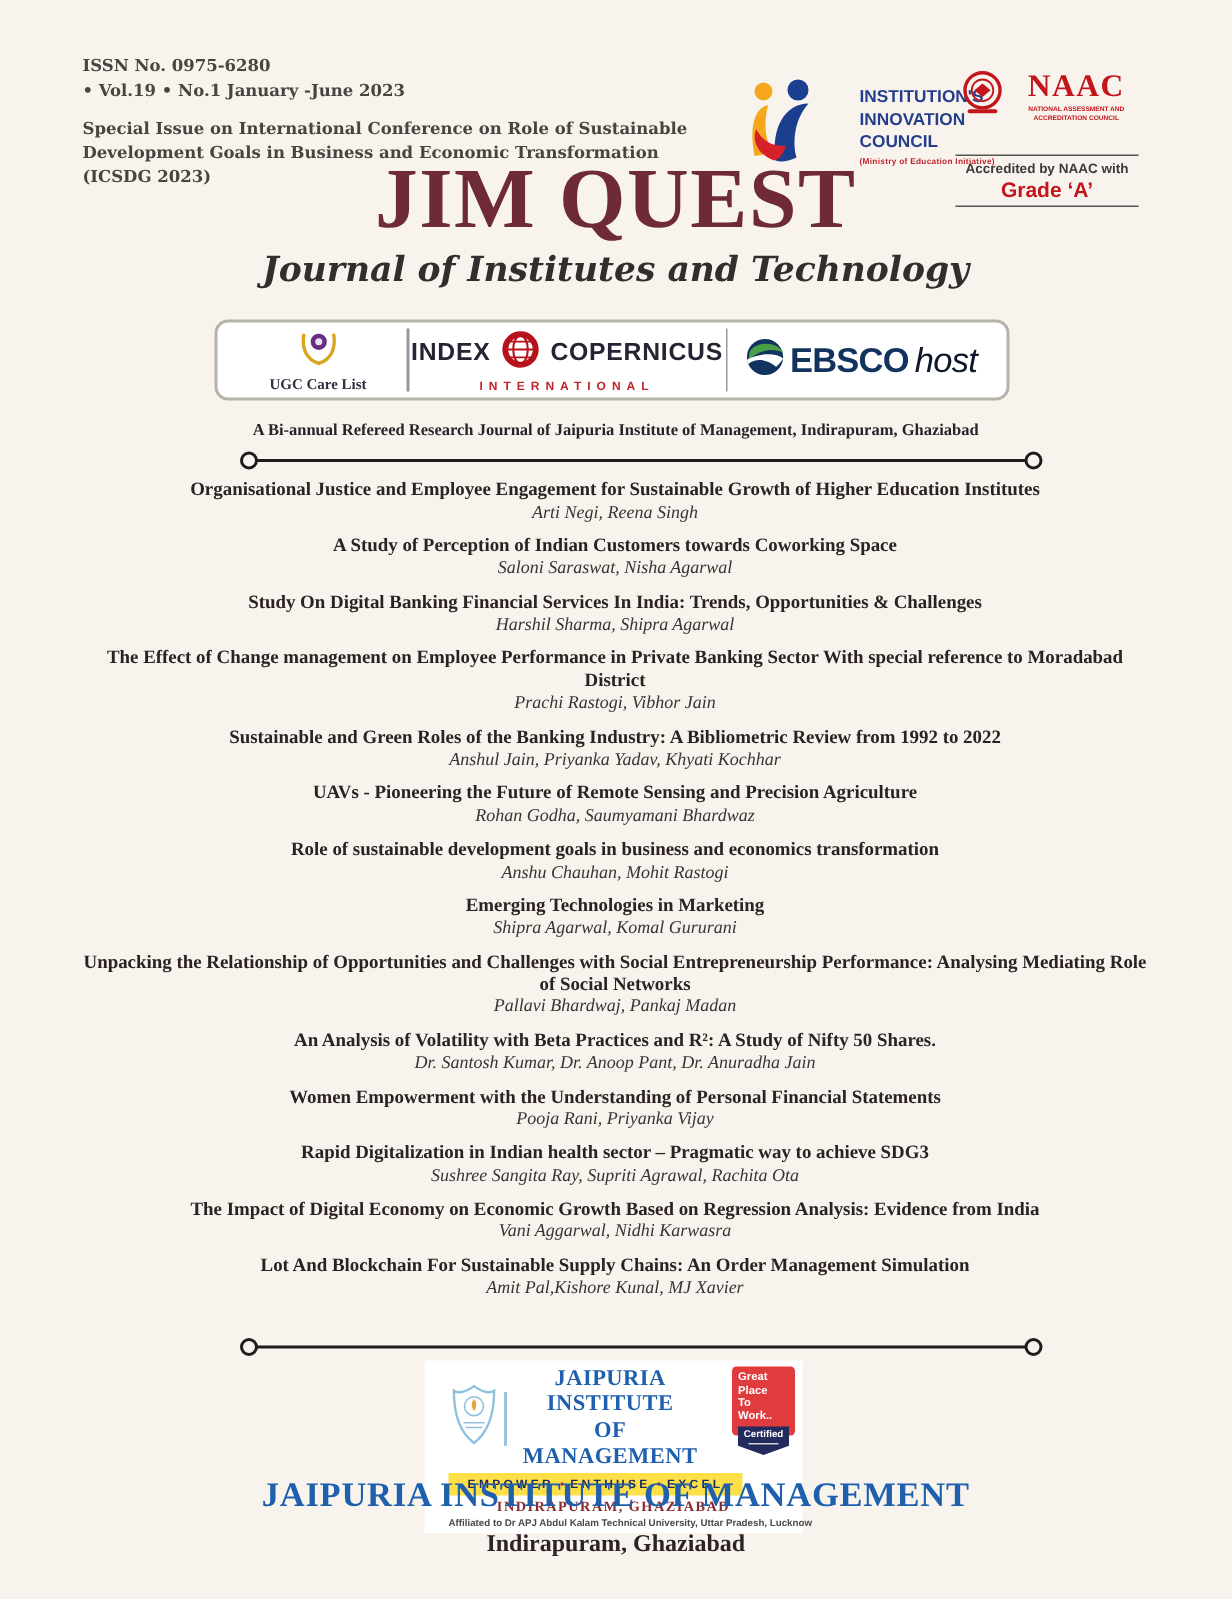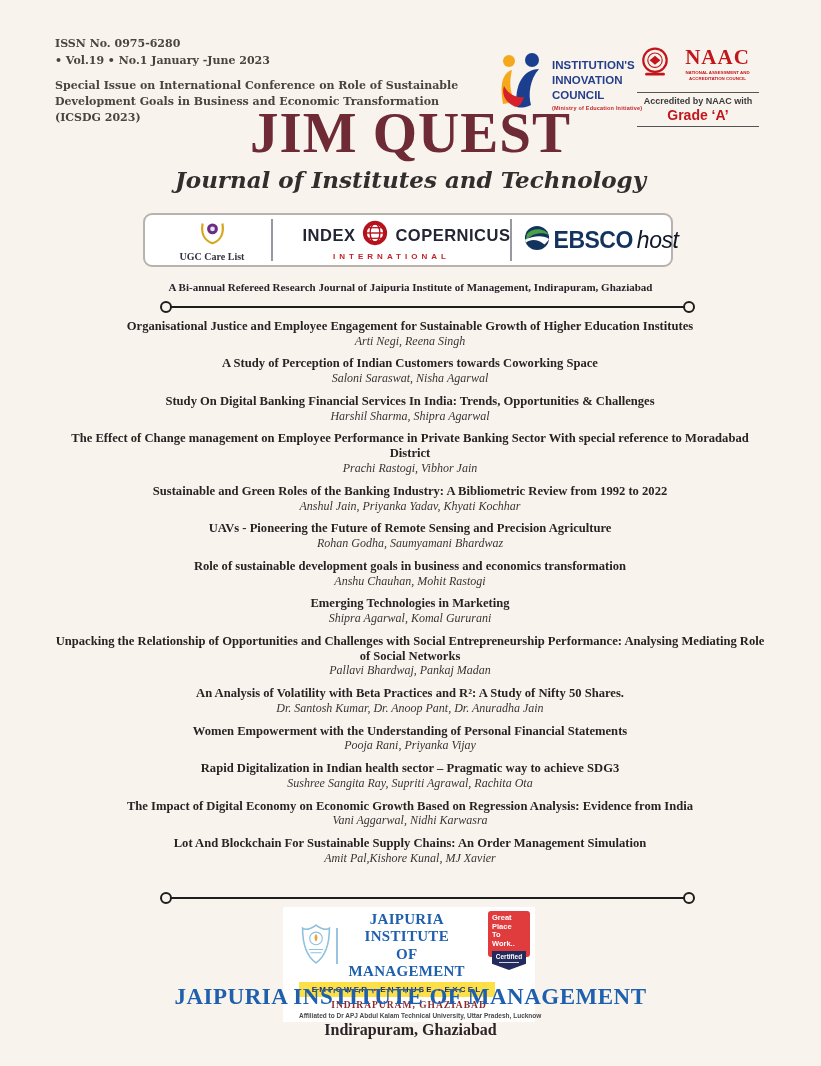--- a/index.html
+++ b/index.html
@@ -6,44 +6,44 @@
   body{width:821px;height:1066px;background:#f8f4ed;font-family:"Liberation Serif","DejaVu Serif",serif;color:#2a2326;}
   .page{position:relative;width:821px;height:1066px;overflow:hidden;}
 
   
   .issn-block{position:absolute;left:55px;top:36px;font-family:"DejaVu Serif",serif;font-weight:bold;color:#4a4440;}
   .issn-line{font-size:11px;line-height:1.5;}
   .special-block{margin-top:9px;font-size:11px;line-height:1.45;}
 
   
   .iic{position:absolute;left:496px;top:50px;display:flex;align-items:flex-start;gap:6px;}
-  .iic-text{font-family:"Liberation Sans",sans-serif;font-weight:bold;color:#243e8b;font-size:11.5px;line-height:1.3;padding-top:8px;}
+  .iic-text{font-family:"Liberation Sans",sans-serif;font-weight:bold;color:#243e8b;font-size:11.5px;line-height:1.3;padding-top:8px;margin-left:21px;}
   .iic-sub{font-size:5.5px;color:#c0242b;margin-top:2px;letter-spacing:.2px;}
 
   
   .naac{position:absolute;left:637px;top:44px;width:122px;font-family:"Liberation Sans",sans-serif;text-align:center;}
-  .naac-top{display:flex;align-items:center;gap:3px;justify-content:center;padding-bottom:8px;border-bottom:1.5px solid #555;}
+  .naac-top{display:flex;align-items:center;gap:3px;justify-content:center;padding-bottom:18px;border-bottom:1.5px solid #555;}
   .naac-name{font-family:"Liberation Serif",serif;font-size:21px;font-weight:bold;color:#c3161c;letter-spacing:1px;line-height:1;}
   .naac-cap{font-size:4.4px;color:#c3161c;font-weight:bold;line-height:1.3;margin-top:2px;}
   .naac-accred{font-size:9px;font-weight:bold;color:#3a3a3a;margin-top:3px;}
   .naac-grade{font-size:14px;font-weight:bold;color:#c3161c;margin:1px 0 3px;}
   .naac-bot{border-bottom:1.5px solid #555;}
 
   
   .masthead{position:absolute;top:103px;left:0;width:100%;text-align:center;}
   .mast-title{font-size:57px;font-weight:bold;color:#6e2b36;letter-spacing:1px;line-height:1.05;}
   .mast-sub{font-size:23px;font-style:italic;font-weight:600;color:#332e2e;margin-top:3px;font-family:"DejaVu Serif",serif;}
 
   
   .index-bar{position:absolute;left:143px;top:213px;width:530px;height:54px;background:#fff;border:2px solid #b7b2ac;border-radius:9px;display:flex;align-items:center;padding:0 8px;box-sizing:border-box;}
   .ib-sep{width:1.5px;height:42px;background:#9a97a3;flex:0 0 auto;}
   .ib-g1{flex:0 0 118px;display:flex;flex-direction:column;align-items:center;justify-content:center;gap:1px;}
   .ugc-label{font-size:10px;font-weight:bold;color:#33303f;}
   .ib-g2{flex:1 1 auto;display:flex;flex-direction:column;align-items:center;justify-content:center;}
-  .ic-row{display:flex;align-items:center;gap:5px;font-family:"Liberation Sans",sans-serif;font-weight:bold;font-size:16.5px;color:#232533;letter-spacing:.5px;padding-left:30px;}
+  .ic-row{display:flex;align-items:center;gap:5px;font-family:"Liberation Sans",sans-serif;font-weight:bold;font-size:16.5px;color:#232533;letter-spacing:.5px;}
   .ic-intl{font-family:"Liberation Sans",sans-serif;font-size:8px;font-weight:bold;color:#c0242b;letter-spacing:4px;margin-top:1px;}
   .ib-g3{flex:0 0 178px;display:flex;align-items:center;justify-content:center;gap:4px;font-family:"Liberation Sans",sans-serif;}
   .ebsco-b{font-size:23px;font-weight:bold;color:#13335f;letter-spacing:-.5px;}
   .ebsco-h{font-size:23px;font-style:italic;font-weight:400;color:#0f172a;letter-spacing:-.5px;}
 
   
   .tagline{position:absolute;top:281px;left:0;width:100%;text-align:center;font-size:11px;font-weight:bold;color:#2a222b;}
   .divider{position:absolute;left:160px;width:535px;display:flex;align-items:center;}
   .div-1{top:301px;} .div-2{top:892px;}
   .ring{width:8px;height:8px;border:2.5px solid #1d1d1d;border-radius:50%;background:transparent;flex:0 0 auto;}

